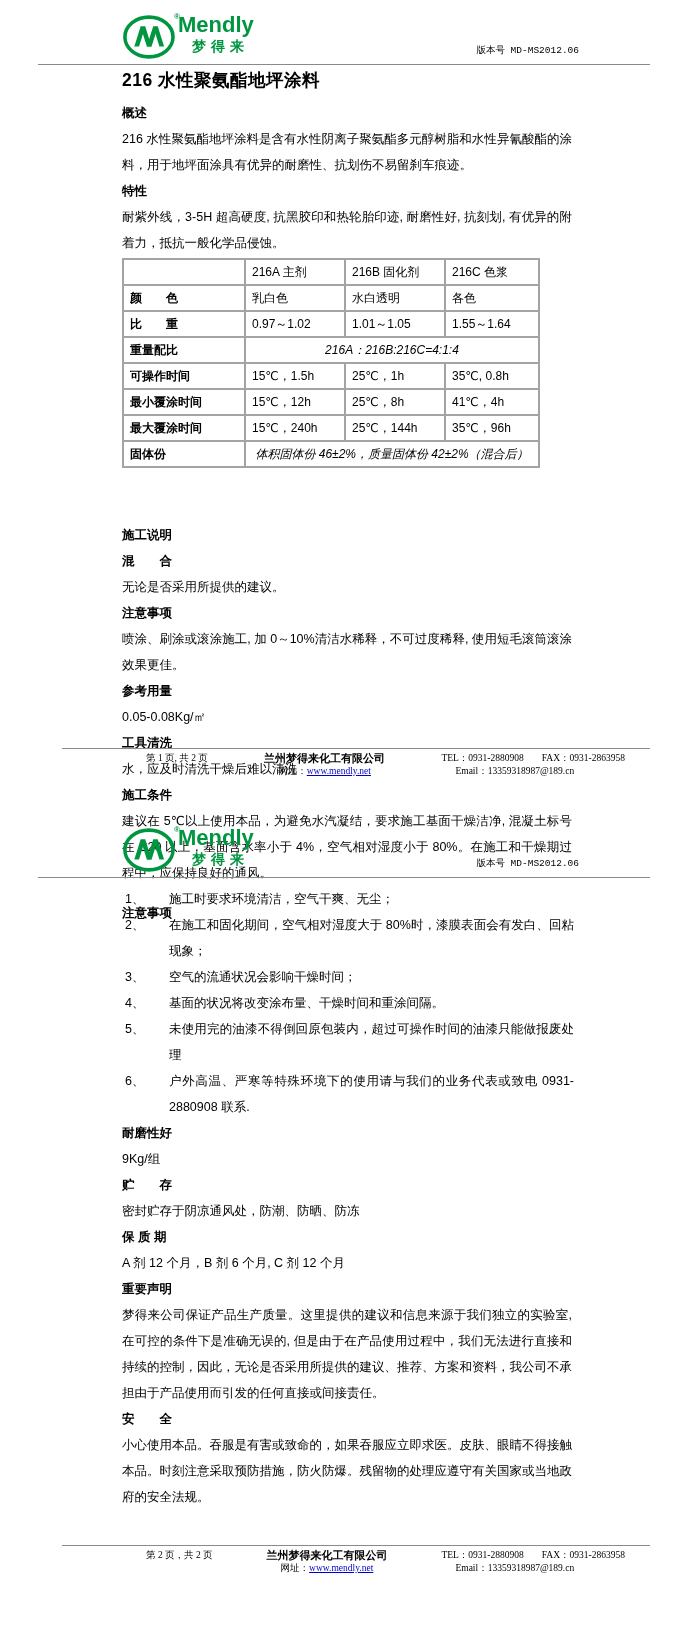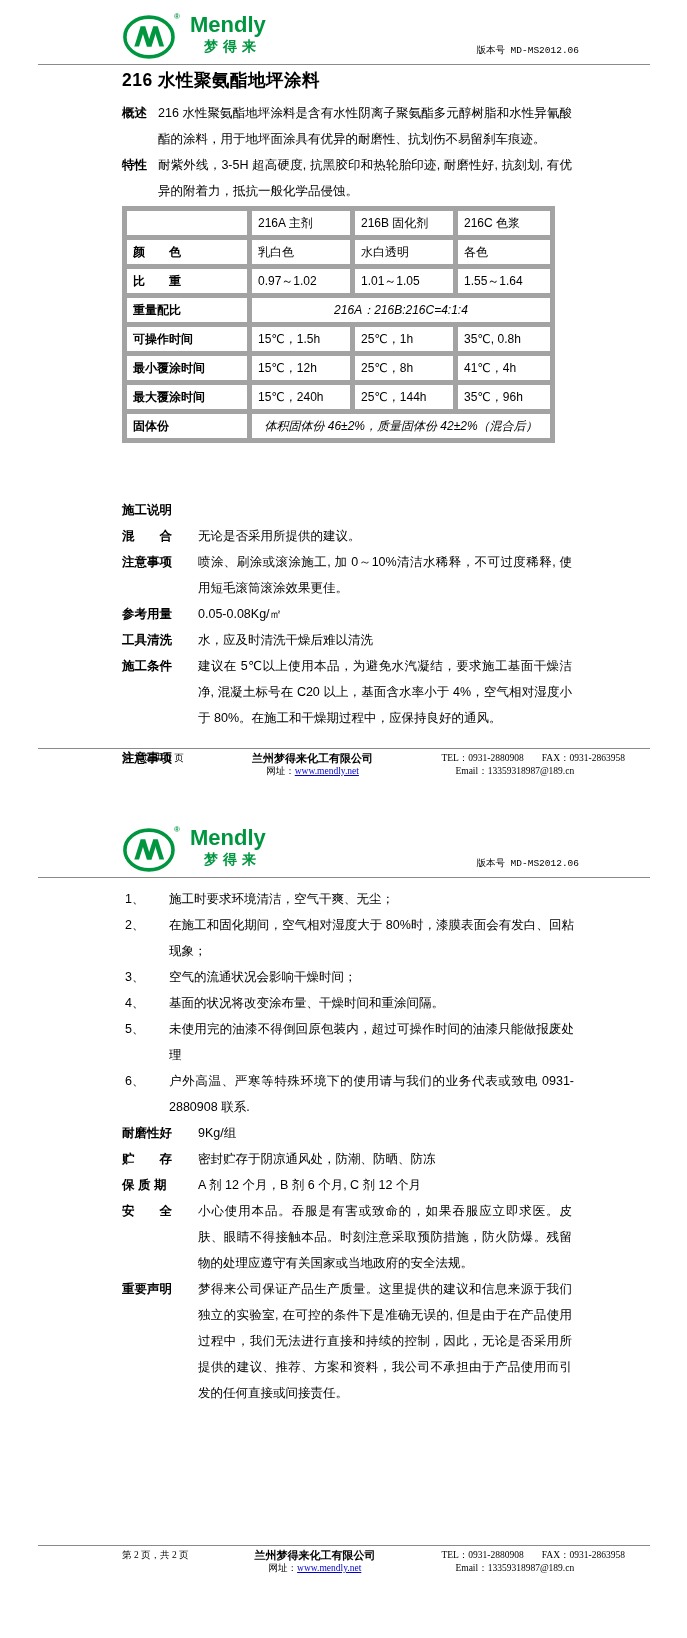--- a/index.html
+++ b/index.html
@@ -11,58 +11,58 @@
   .page{position:relative;}
   .page-1{height:775px;}
   .page-2{height:863px;}
 
   
   .hdr{display:flex;justify-content:space-between;align-items:flex-end;
        padding:14px 108px 0 122px;}
   .logo{display:flex;align-items:flex-start;}
   .logo-mark{position:relative;width:56px;height:46px;}
   .logo-reg{position:absolute;top:-2px;right:-2px;font-size:8px;color:#009640;font-weight:bold;}
-  .logo-text{margin-left:12px;line-height:1;}
+  .logo-text{margin-left:0;line-height:1;}
   .brand-en{font-size:22px;font-weight:800;color:#009640;letter-spacing:0px;
             font-family:"Liberation Sans","DejaVu Sans",sans-serif;}
   .brand-cn{font-size:14px;font-weight:bold;color:#009640;letter-spacing:5px;
             margin:3px 0 0 14px;}
   .version{font-size:9.5px;font-family:Liberation Mono, monospace;
            padding-bottom:3px;}
   .rule{border:none;border-top:1px solid #8a8a8a;margin:4px 37px 0 38px;height:0;}
 
   
   .doc-title{margin:3px 0 0 122px;font-size:17.5px;font-weight:bold;letter-spacing:0.5px;line-height:24px;}
 
   
-  .row{display:flex;margin-left:122px;width:450px;font-size:12.5px;line-height:26px;}
+  .row{display:flex;margin-left:122px;width:450px;font-size:12.5px;line-height:26px;flex-direction:column;}
   .row .lbl{font-weight:bold;flex:none;}
   .lbl-s{width:36px;}      
   .lbl-m{width:76px;}      
   .row .txt{flex:1;text-align:justify;}
   .heading{margin-left:122px;font-size:12.5px;font-weight:bold;line-height:26px;}
   .mt8{margin-top:8px;}
 
   
   table.tech{border-collapse:collapse;margin:2px 0 0 122px;width:390px;
              font-size:12px;table-layout:fixed;}
-  table.tech td{border:5px solid #a3a3a3;height:24px;padding:0 6px;line-height:14px;}
+  table.tech td{border:2px solid #a3a3a3;height:24px;padding:0 6px;line-height:14px;}
   table.tech td.c0{width:108px;}
   table.tech td.c1,table.tech td.c2{width:86px;}
   table.tech td.c3{width:80px;}
   table.tech td.blbl{font-weight:bold;}
   table.tech td.span3{text-align:center;font-style:italic;}
 
   
   .note{display:flex;margin-left:122px;width:452px;font-size:12.5px;line-height:26px;}
   .note .num{flex:none;width:44px;padding-left:3px;}
   .note .txt{flex:1;text-align:justify;}
 
   
-  .pfooter{position:absolute;left:0;right:0;}
+  .pfooter{position:absolute;left:0;right:0;padding-left:24px;}
   .f1{top:748px;} .f2{top:770px;}
   .frule{border:none;border-top:1px solid #8a8a8a;margin:0 37px 0 38px;height:0;}
   .fgrid{display:flex;padding:3px 62px 0 122px;font-size:9.5px;line-height:13px;
          font-family:"Liberation Serif","DejaVu Serif",serif;justify-content:space-between;}
   .fmid{text-align:center;}
   .fcompany{font-weight:bold;font-size:11px;}
   .fright .l2{padding-left:14px;}
   .fax{margin-left:18px;}
   a.link{color:#0000cc;text-decoration:underline;cursor:pointer;}
   .p2-hdr{padding-top:52px;}
@@ -258,26 +258,26 @@
   </div>
   <div class="row">
     <span class="lbl lbl-m">贮　　存</span>
     <span class="txt">密封贮存于阴凉通风处，防潮、防晒、防冻</span>
   </div>
   <div class="row">
     <span class="lbl lbl-m">保 质 期</span>
     <span class="txt">A 剂 12 个月，B 剂 6 个月, C 剂 12 个月</span>
   </div>
   <div class="row">
+    <span class="lbl lbl-m">重要声明</span>
+    <span class="txt">梦得来公司保证产品生产质量。这里提供的建议和信息来源于我们独立的实验室, 在可控的条件下是准确无误的, 但是由于在产品使用过程中，我们无法进行直接和持续的控制，因此，无论是否采用所提供的建议、推荐、方案和资料，我公司不承担由于产品使用而引发的任何直接或间接责任。</span>
+  </div>
+  <div class="row">
     <span class="lbl lbl-m">安　　全</span>
     <span class="txt">小心使用本品。吞服是有害或致命的，如果吞服应立即求医。皮肤、眼睛不得接触本品。时刻注意采取预防措施，防火防爆。残留物的处理应遵守有关国家或当地政府的安全法规。</span>
-  </div>
-  <div class="row">
-    <span class="lbl lbl-m">重要声明</span>
-    <span class="txt">梦得来公司保证产品生产质量。这里提供的建议和信息来源于我们独立的实验室, 在可控的条件下是准确无误的, 但是由于在产品使用过程中，我们无法进行直接和持续的控制，因此，无论是否采用所提供的建议、推荐、方案和资料，我公司不承担由于产品使用而引发的任何直接或间接责任。</span>
   </div>
 
   <div class="pfooter f2">
     <hr class="frule">
     <div class="fgrid">
       <div class="fpage">第 2 页，共 2 页</div>
       <div class="fmid">
         <div class="fcompany">兰州梦得来化工有限公司</div>
         <div>
           <span>网址：</span><a class="link">www.mendly.net</a>

